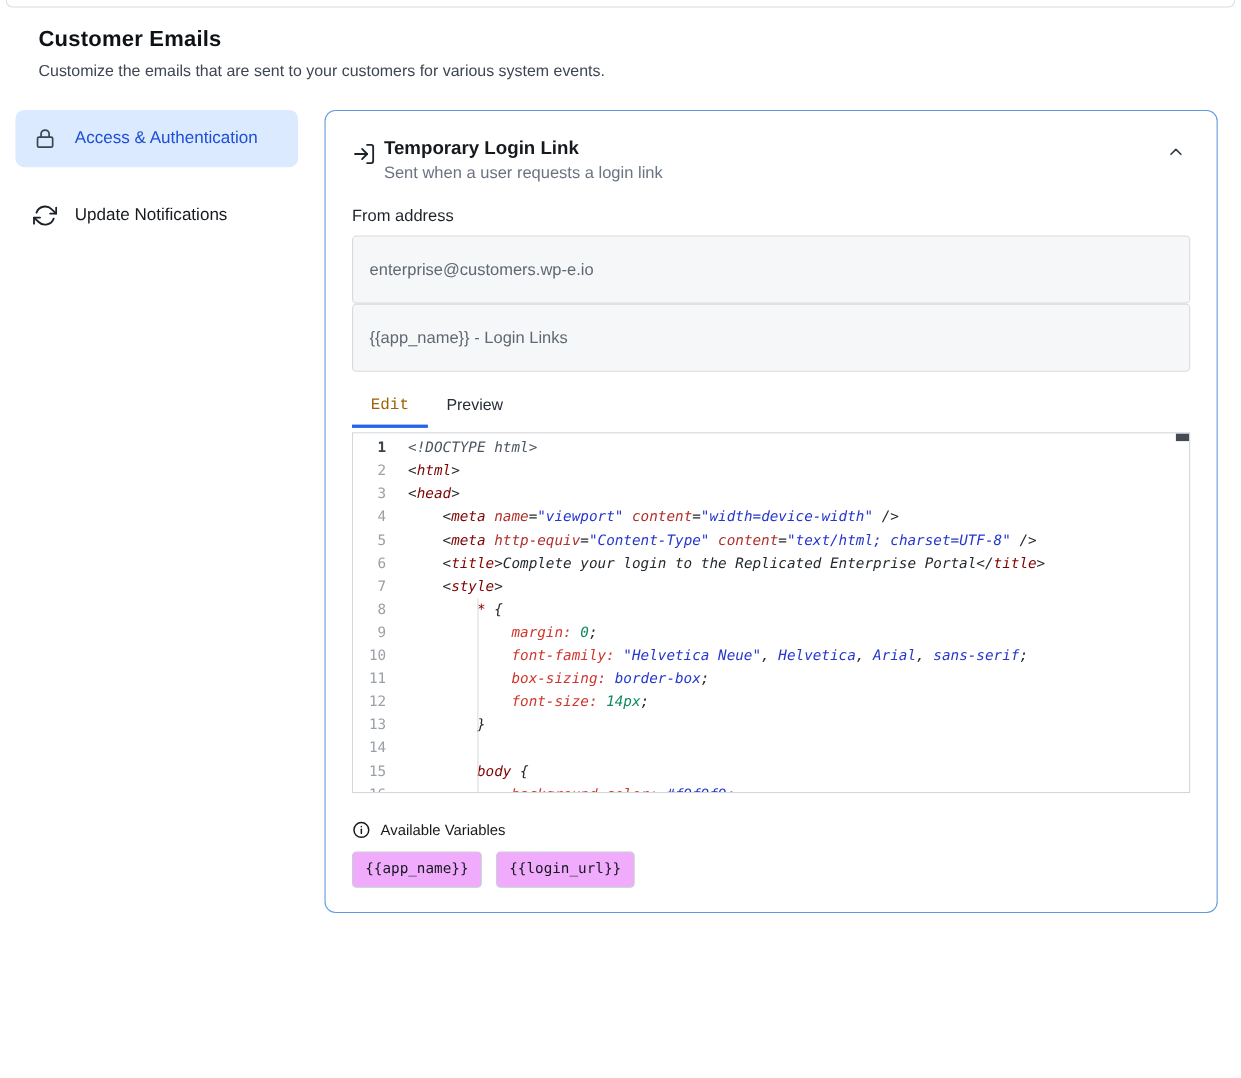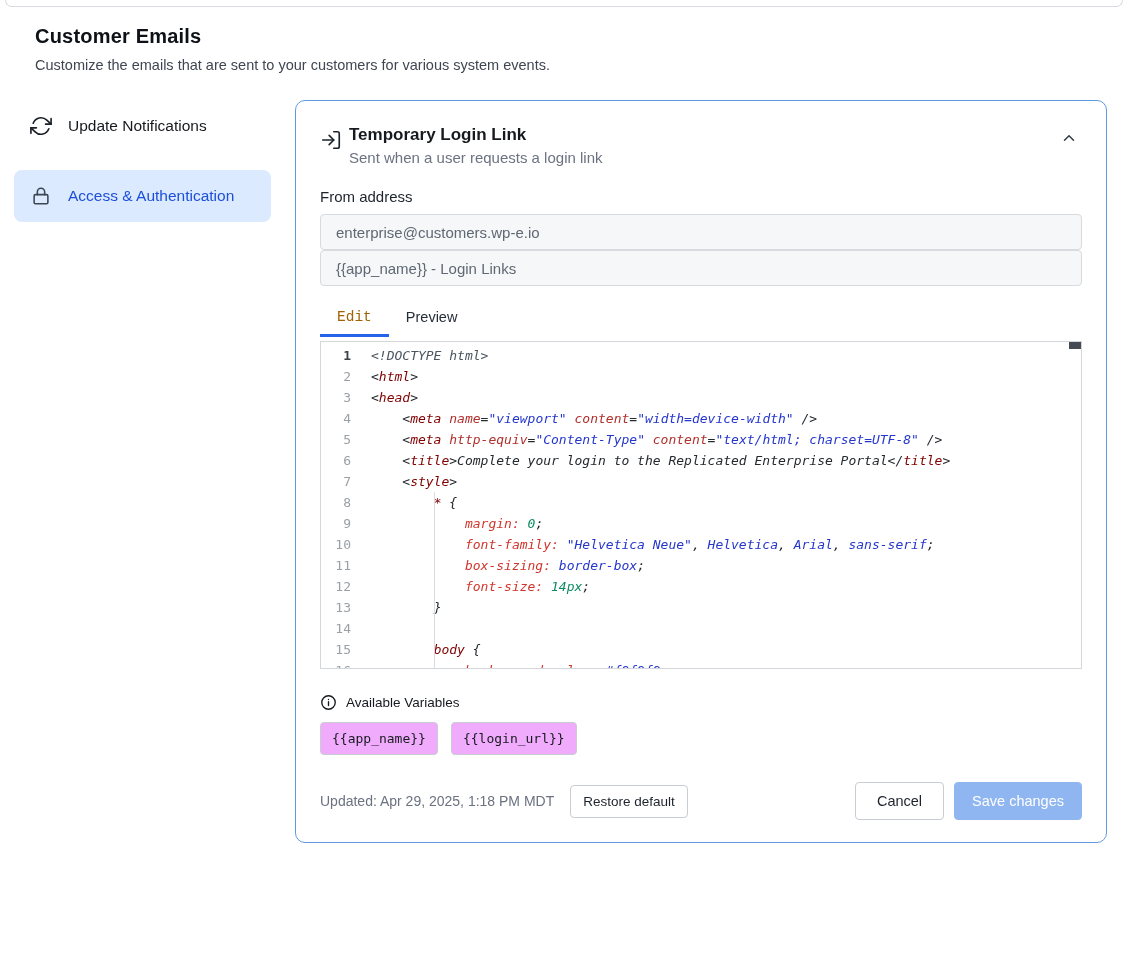--- a/index.html
+++ b/index.html
@@ -38,21 +38,21 @@
     padding: 24px 24px 22px; background: #fff;
   }
   .panel-head { display: flex; gap: 7px; }
   .head-icon { margin-top: 4px; flex: none; }
   .panel-title { margin: 0; font-size: 17px; font-weight: 700; color: #16191d; }
   .panel-sub { margin: 4px 0 0; font-size: 15px; color: #6b7280; }
   .collapse-btn { margin-left: auto; align-self: flex-start; background: none; border: none; padding: 4px; cursor: pointer; }
 
   .field-label { display: block; margin: 22px 0 9px; font-size: 15px; font-weight: 500; color: #1d232b; }
   .text-input {
-    width: 100%; height: 36px; padding: 0 15px;
+    width: 100%; height: 62px; padding: 0 15px;
     background: #f6f7f8; border: 1px solid #d7dade; border-radius: 4px;
     font-family: "Liberation Sans", sans-serif; font-size: 15px; color: #5f6873;
   }
 
   .tabs { display: flex; margin-top: 14px; margin-bottom: 4px; }
   .tab { padding: 9px 17px 9px; font-size: 14.5px; color: #272e37; cursor: pointer; border-bottom: 3px solid transparent; }
   .tab.active { color: #a16207; font-weight: 500; border-bottom-color: #2563eb; font-family: Liberation Mono, monospace; }
 
   .editor {
     position: relative; display: flex; height: 328px; overflow: hidden;
@@ -103,38 +103,38 @@
 <div class="top-edge"></div>
 
 <header class="page-head">
   <h1 class="page-title">Customer Emails</h1>
   <p class="page-sub">Customize the emails that are sent to your customers for various system events.</p>
 </header>
 
 <div class="layout">
 
   <nav class="sidebar">
+    <div class="side-item active">
+      <span class="side-icon">
+        <svg width="22" height="22" viewBox="0 0 24 24" fill="none" stroke="#3c4653" stroke-width="1.7" stroke-linecap="round" stroke-linejoin="round">
+            <rect x="4.5" y="10.5" width="15" height="10" rx="1.5"></rect>
+            <path d="M8 10.5V7.5a4 4 0 0 1 8 0v3"></path>
+          </svg>
+      </span>
+      <span>Access &amp; Authentication</span>
+    </div>
     <div class="side-item">
       <span class="side-icon">
         <svg width="22" height="22" viewBox="0 0 24 24" fill="none" stroke="#1b2026" stroke-width="1.8" stroke-linecap="round" stroke-linejoin="round">
             <polyline points="23 4 23 10 17 10"></polyline>
             <polyline points="1 20 1 14 7 14"></polyline>
             <path d="M3.51 9a9 9 0 0 1 14.85-3.36L23 10M1 14l4.64 4.36A9 9 0 0 0 20.49 15"></path>
           </svg>
       </span>
       <span>Update Notifications</span>
-    </div>
-    <div class="side-item active">
-      <span class="side-icon">
-        <svg width="22" height="22" viewBox="0 0 24 24" fill="none" stroke="#3c4653" stroke-width="1.7" stroke-linecap="round" stroke-linejoin="round">
-            <rect x="4.5" y="10.5" width="15" height="10" rx="1.5"></rect>
-            <path d="M8 10.5V7.5a4 4 0 0 1 8 0v3"></path>
-          </svg>
-      </span>
-      <span>Access &amp; Authentication</span>
     </div>
   </nav>
 
   <section class="panel">
 
     <div class="panel-head">
       <span class="head-icon">
         <svg width="22" height="22" viewBox="0 0 24 24" fill="none" stroke="#1d232b" stroke-width="1.8" stroke-linecap="round" stroke-linejoin="round">
             <path d="M15 3h4a2 2 0 0 1 2 2v14a2 2 0 0 1-2 2h-4"></path>
             <polyline points="10 17 15 12 10 7"></polyline>
@@ -197,21 +197,15 @@
             <line x1="12" y1="7.7" x2="12" y2="7.9"></line>
           </svg>
       </span>
       <span>Available Variables</span>
     </div>
     <div class="chips">
         <button class="chip">{{app_name}}</button>
         <button class="chip">{{login_url}}</button>
       </div>
 
-    <div class="footer">
-      <span class="updated">Updated: Apr 29, 2025, 1:18 PM MDT</span>
-      <button class="btn btn-restore">Restore default</button>
-      <button class="btn btn-cancel">Cancel</button>
-      <button class="btn btn-save">Save changes</button>
-    </div>
 
   </section>
 </div>
 
 </body></html>

